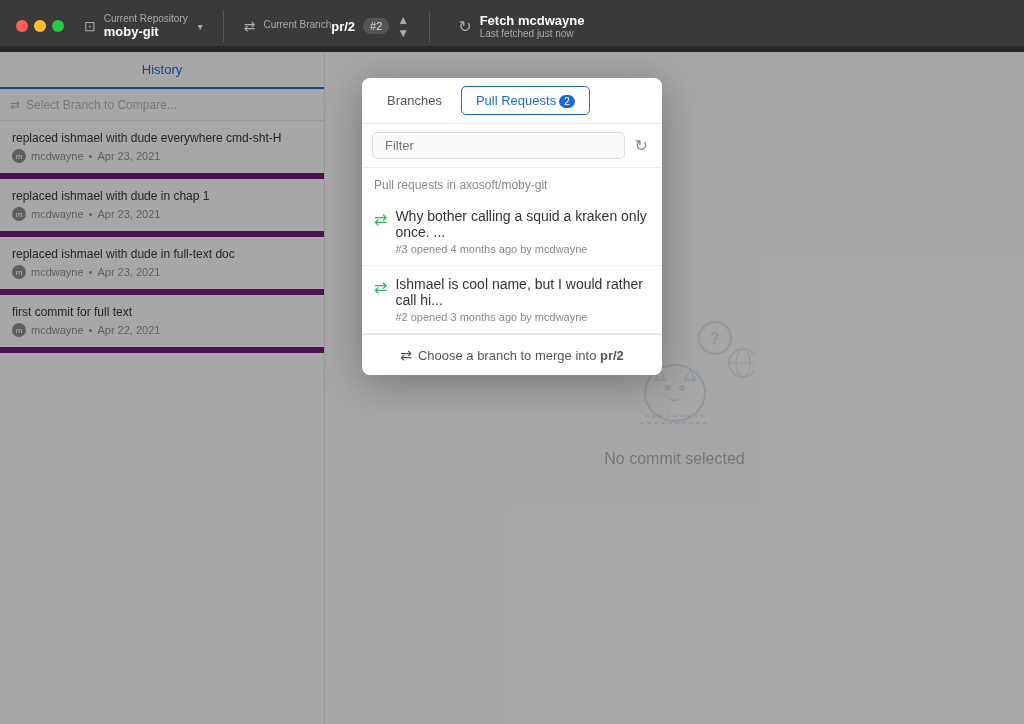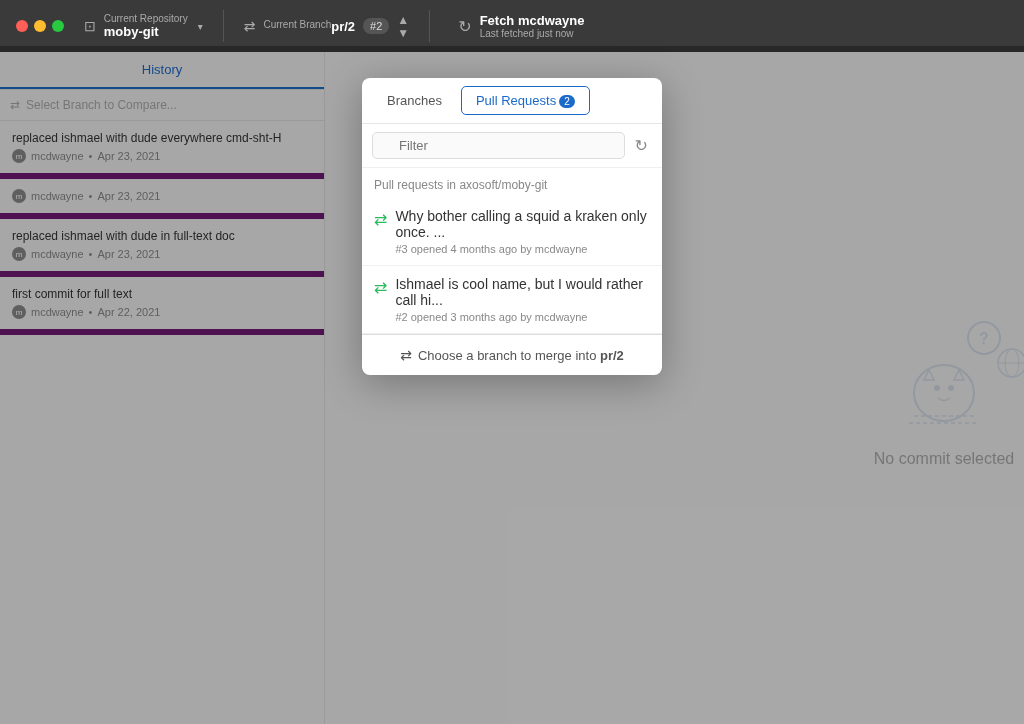--- a/index.html
+++ b/index.html
@@ -218,21 +218,21 @@
       align-items: center;
       justify-content: center;
     }
 
     
     .right-panel {
       flex: 1;
       background: #f0f0f0;
       display: flex;
       align-items: center;
-      justify-content: flex-end;
+      justify-content: center;
     }
     .no-commit-selected {
       display: flex;
       flex-direction: column;
       align-items: center;
       gap: 12px;
       color: #aaa;
     }
 
     
@@ -302,21 +302,21 @@
       display: flex;
       align-items: center;
       padding: 8px 10px;
       gap: 6px;
       border-bottom: 1px solid #eee;
     }
     .filter-input {
       flex: 1;
       border: 1px solid #ddd;
       border-radius: 5px;
-      padding: 5px 26px;
+      padding: 5px 12px;
       font-size: 13px;
       color: #333;
       outline: none;
       background: #fafafa;
     }
     .refresh-btn {
       background: none;
       border: none;
       cursor: pointer;
       color: #888;
@@ -447,20 +447,21 @@
         <div class="commit-title">replaced ishmael with dude everywhere cmd-sht-H</div>
         <div class="commit-meta">
           <div class="commit-avatar">m</div>
           <span>mcdwayne</span>
           <span>•</span>
           <span>Apr 23, 2021</span>
         </div>
       </div>
 
       <div class="commit-item">
+        <div class="commit-title">replaced ishmael with dude in chap 1</div>
         <div class="commit-meta">
           <div class="commit-avatar">m</div>
           <span>mcdwayne</span>
           <span>•</span>
           <span>Apr 23, 2021</span>
         </div>
       </div>
 
       <div class="commit-item">
         <div class="commit-title">replaced ishmael with dude in full-text doc</div>

